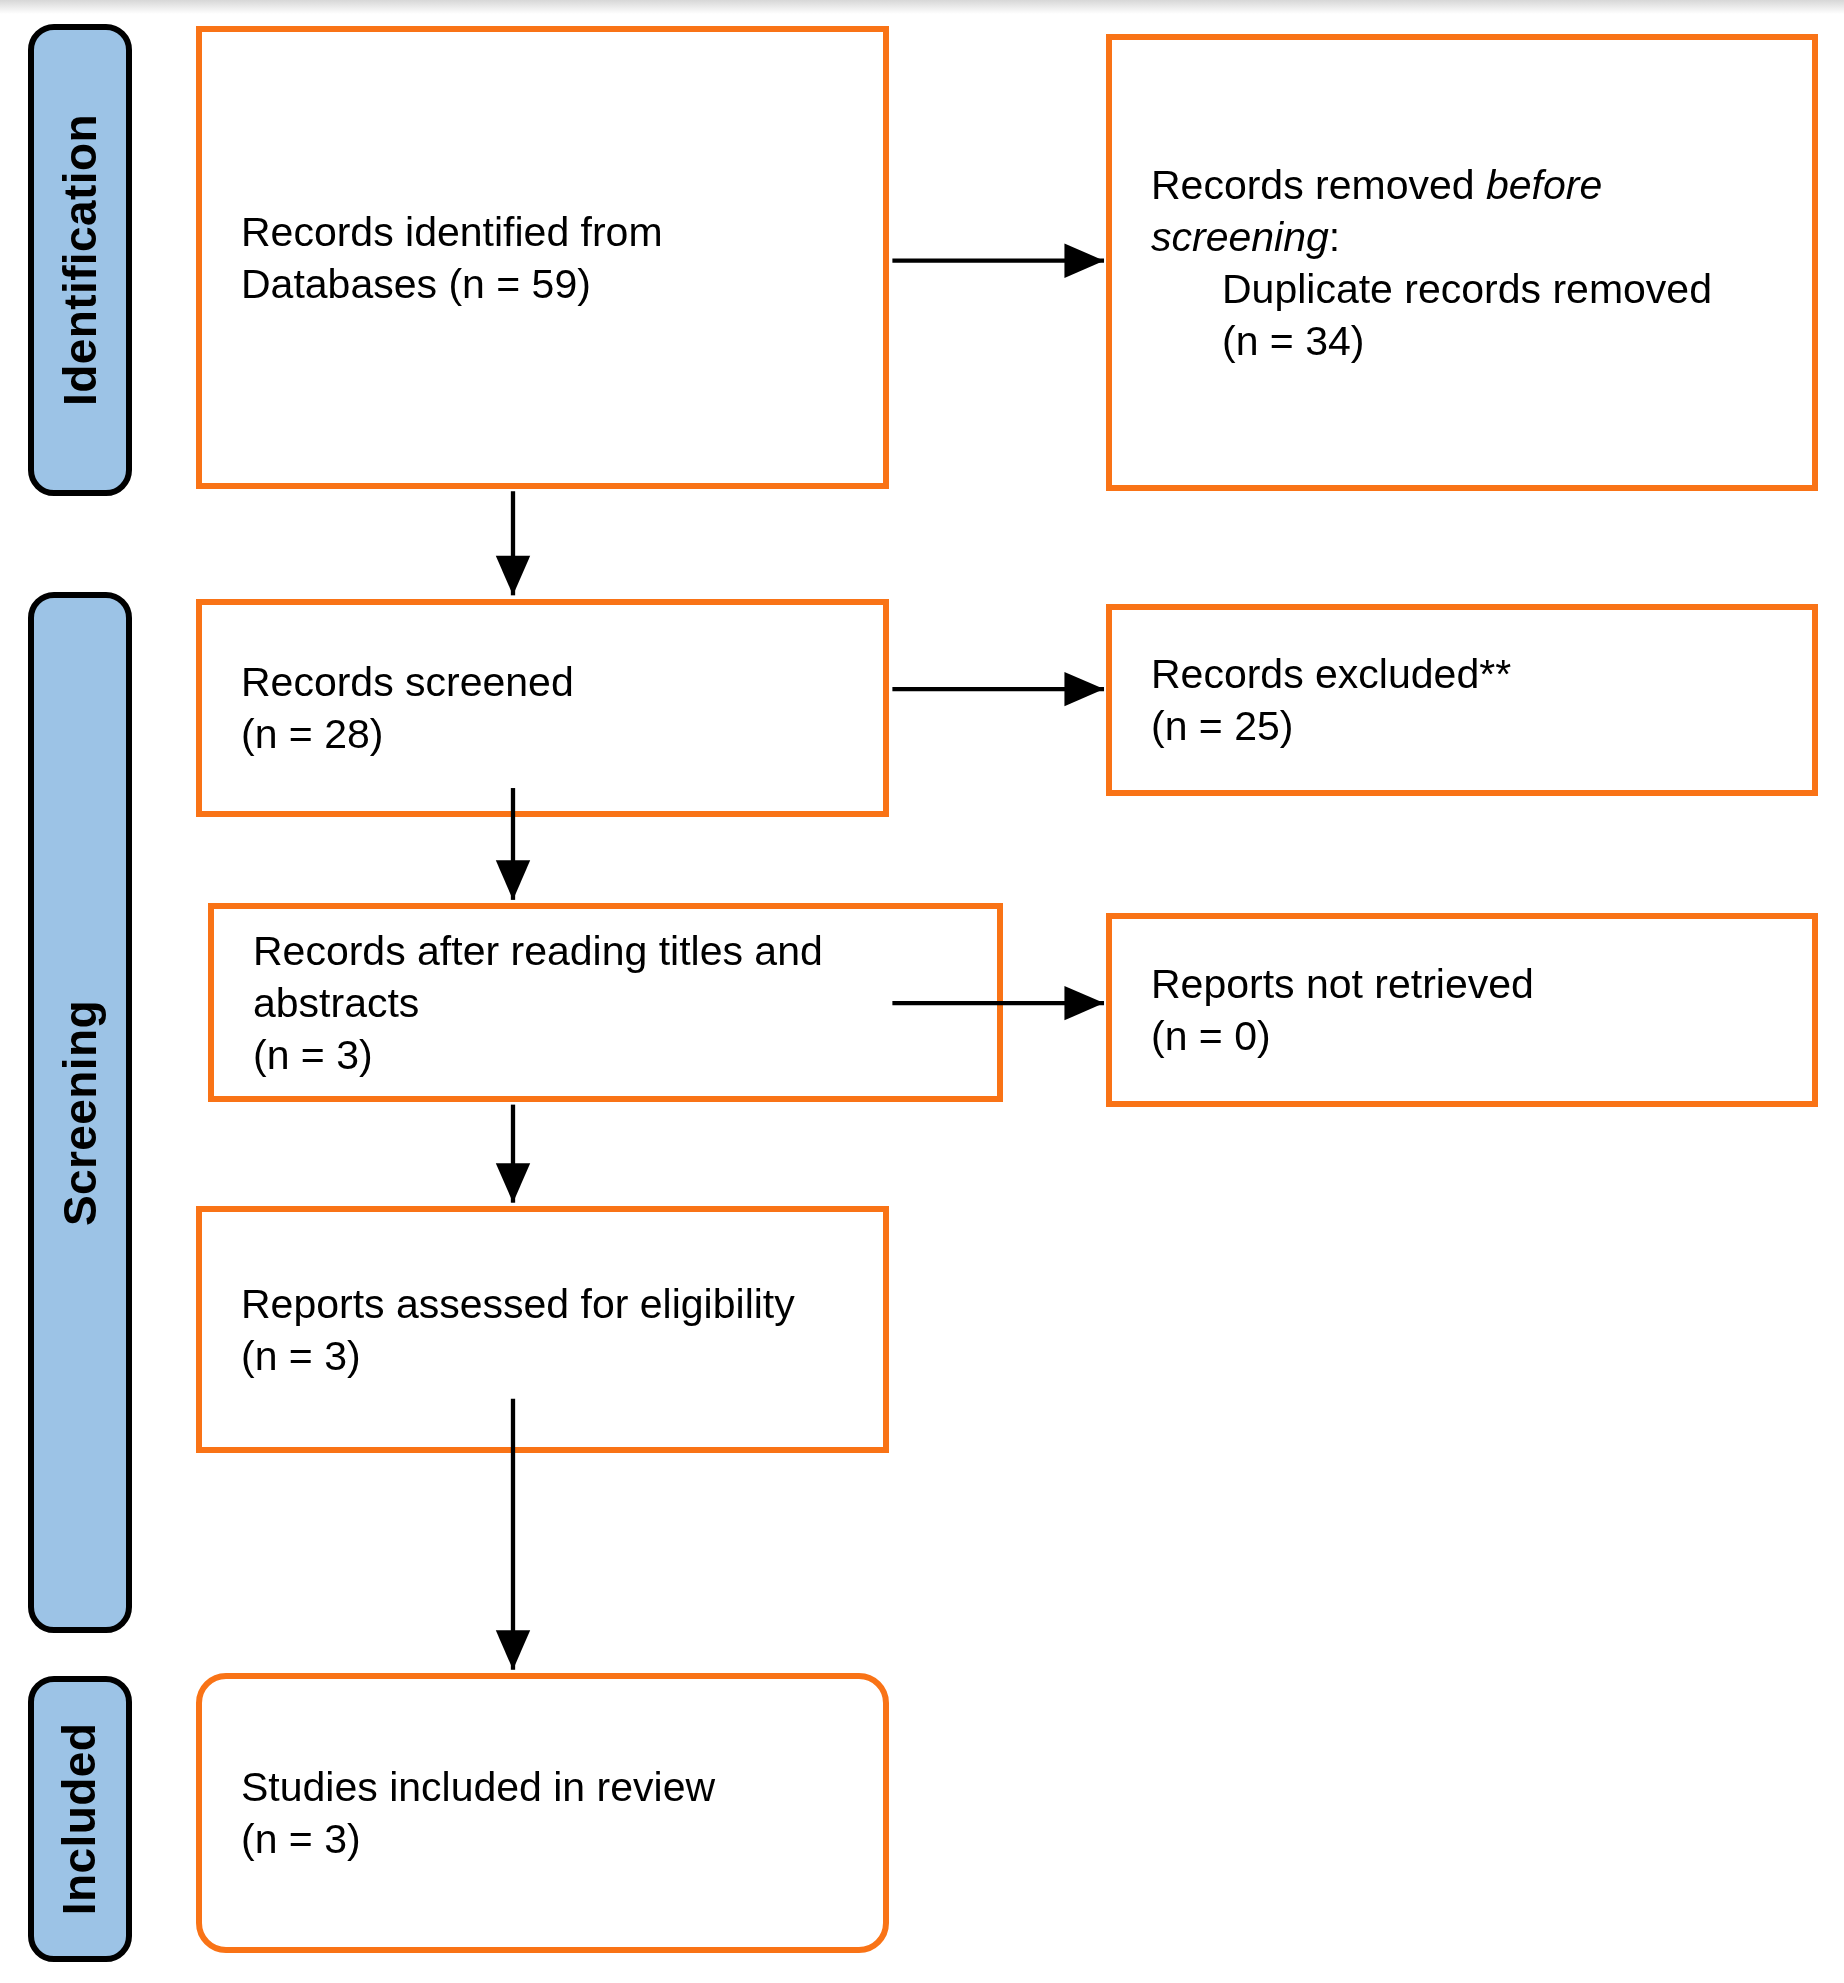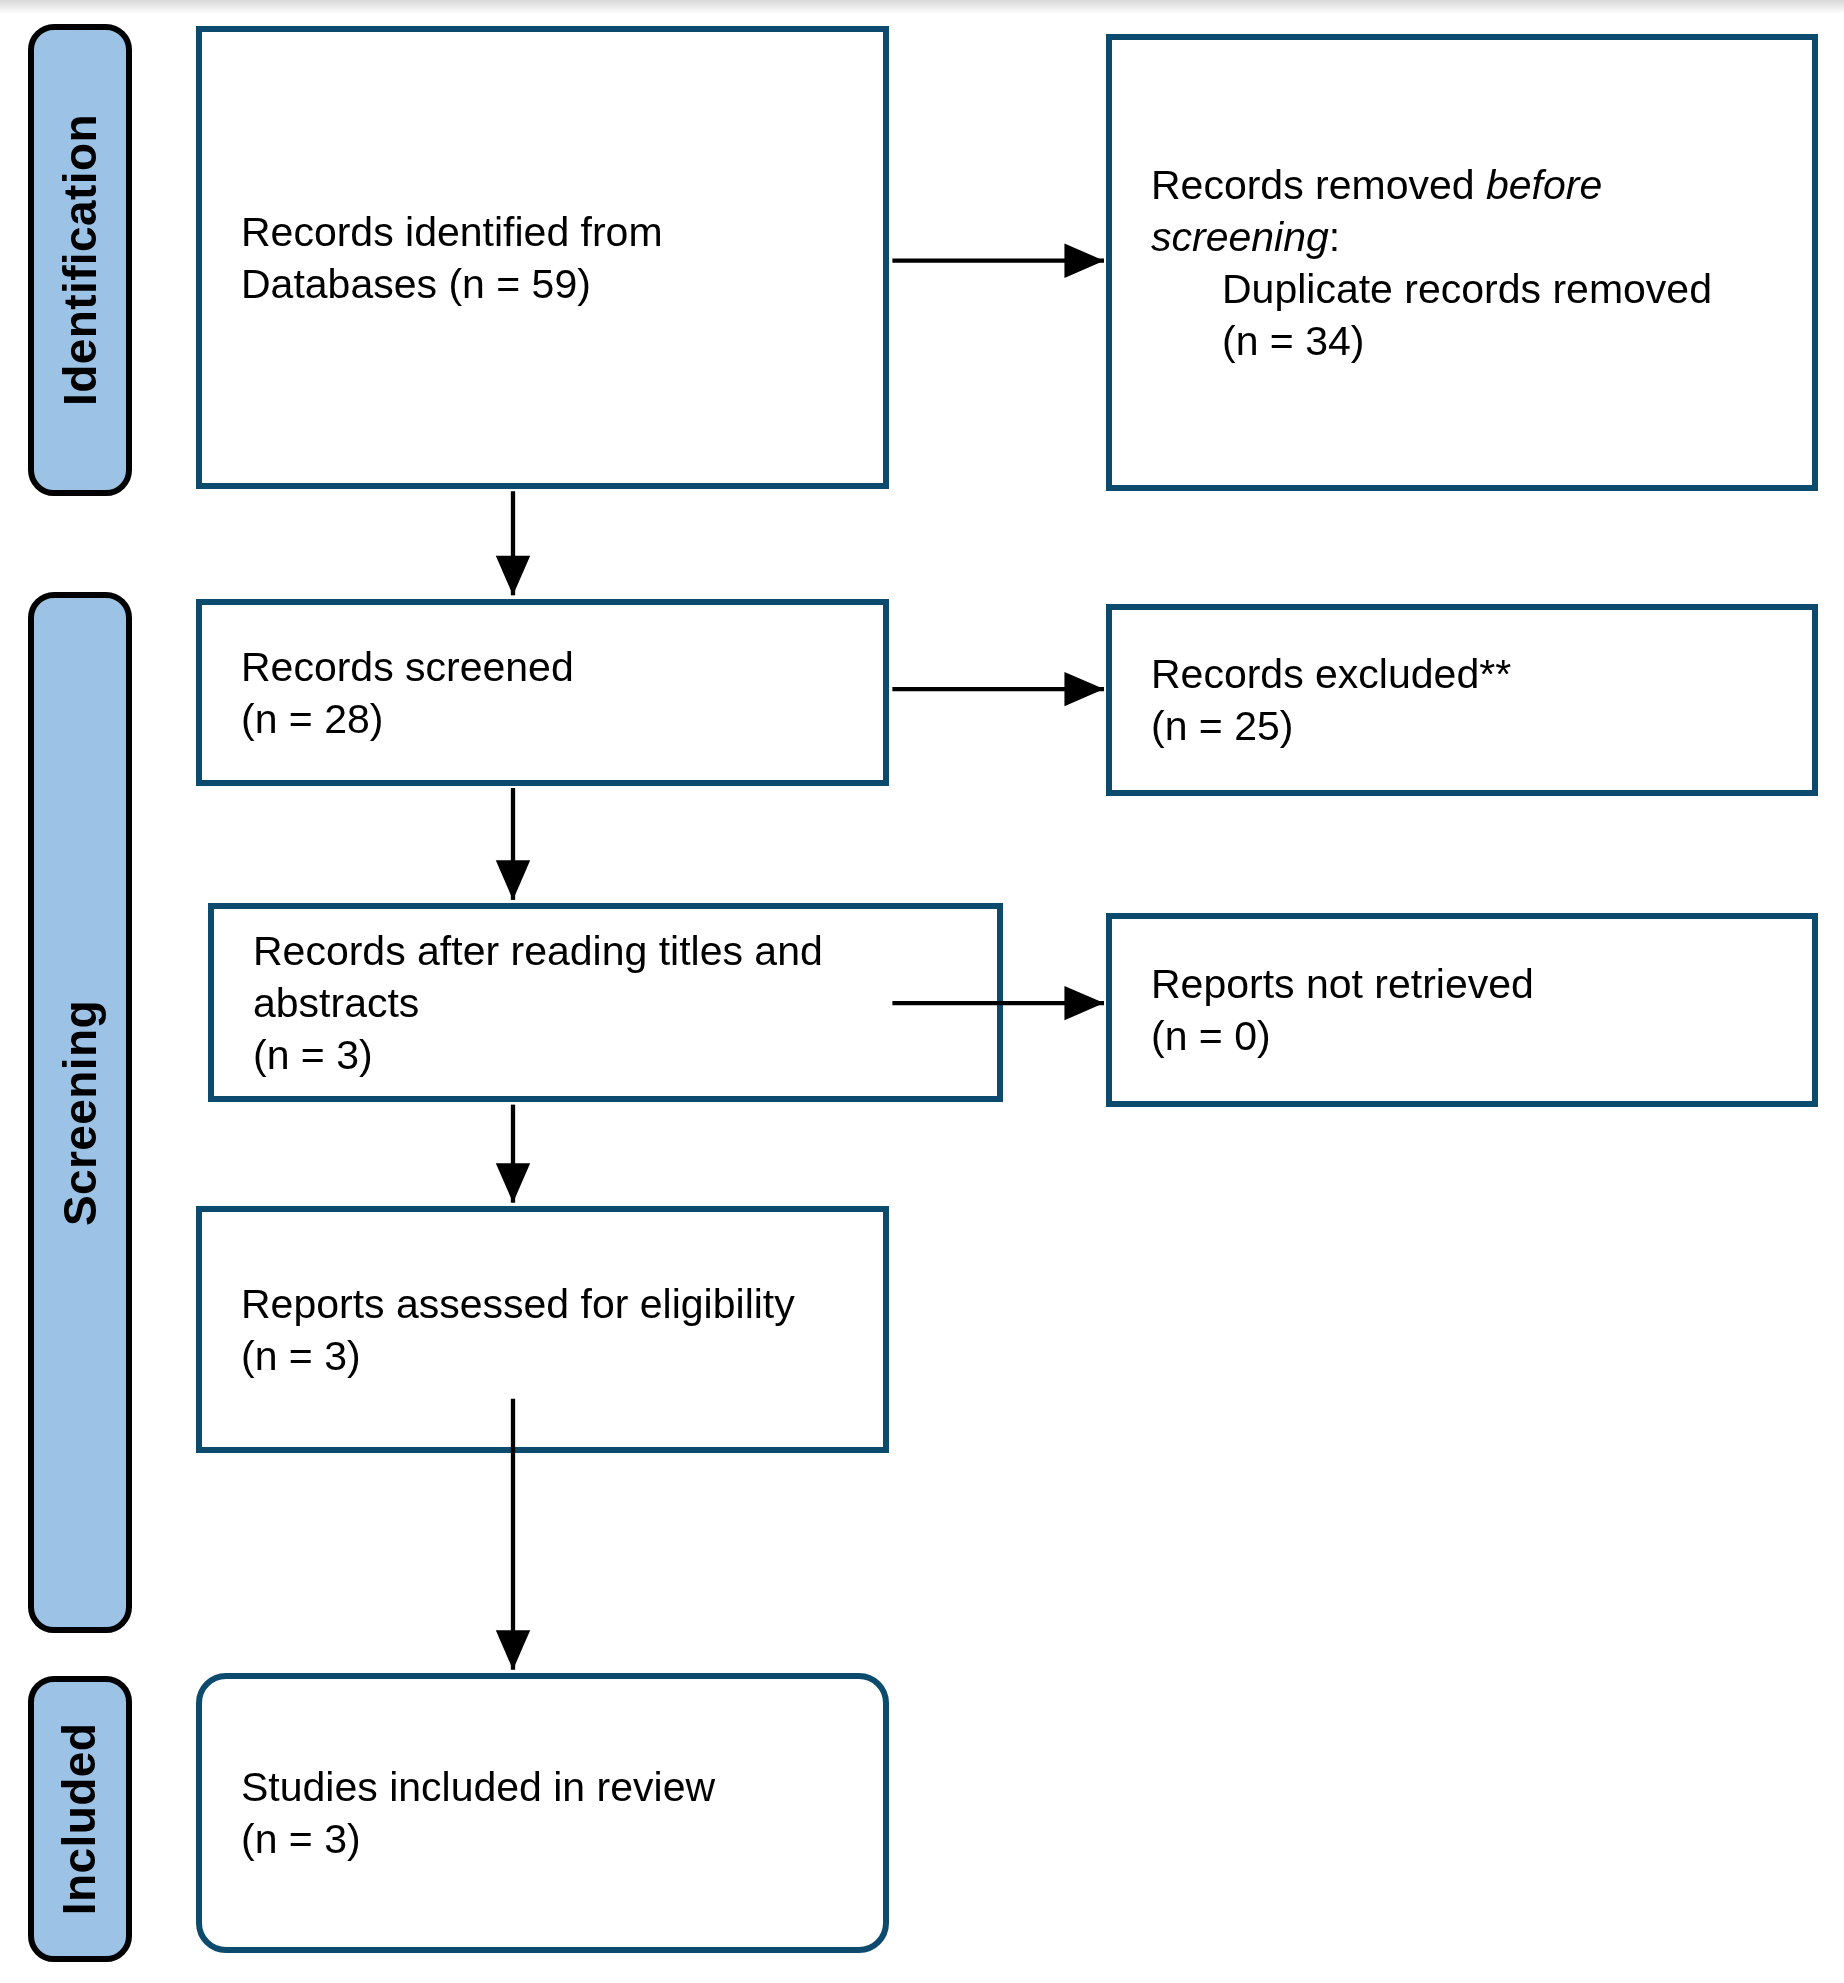--- a/index.html
+++ b/index.html
@@ -45,37 +45,37 @@
     letter-spacing: 0.4px;
   }
   #stage-identification { top: 24px;   height: 472px; }
   #stage-screening      { top: 592px;  height: 1041px; }
   #stage-included       { top: 1676px; height: 286px; }
 
   
   .box {
     position: absolute;
     background: #ffffff;
-    border: 6px solid #0c4a6e;
+    border: 6px solid #f97316;
     box-sizing: border-box;
     display: flex;
     flex-direction: column;
     justify-content: center;
     padding-left: 39px;
     padding-right: 10.3px;
     font-size: 41px;
     line-height: 52px;
   }
   .line { display: block; white-space: nowrap; }
   .indent { margin-left: 71px; }
   i { font-style: italic; }
 
   #box-identified      { left: 196px;  top: 26px;   width: 693px; height: 463px; }
   #box-removed         { left: 1106px; top: 34px;   width: 712px; height: 457px; }
-  #box-screened        { left: 196px;  top: 599px;  width: 693px; height: 187px; }
+  #box-screened        { left: 196px;  top: 599px;  width: 693px; height: 218px; }
   #box-excluded        { left: 1106px; top: 604px;  width: 712px; height: 192px; }
   #box-after-reading   { left: 200px;  top: 903px; width: 795px; height: 199px; margin-left: 8px; }
   #box-not-retrieved   { left: 1106px; top: 913px; width: 712px; height: 194px; }
   #box-assessed        { left: 196px;  top: 1206px; width: 693px; height: 247px; }
   #box-included-review { left: 196px;  top: 1673px; width: 693px; height: 280px; border-radius: 30px; }
 
   .arrows {
     position: absolute;
     left: 0; top: 0;
     width: 1845px;

